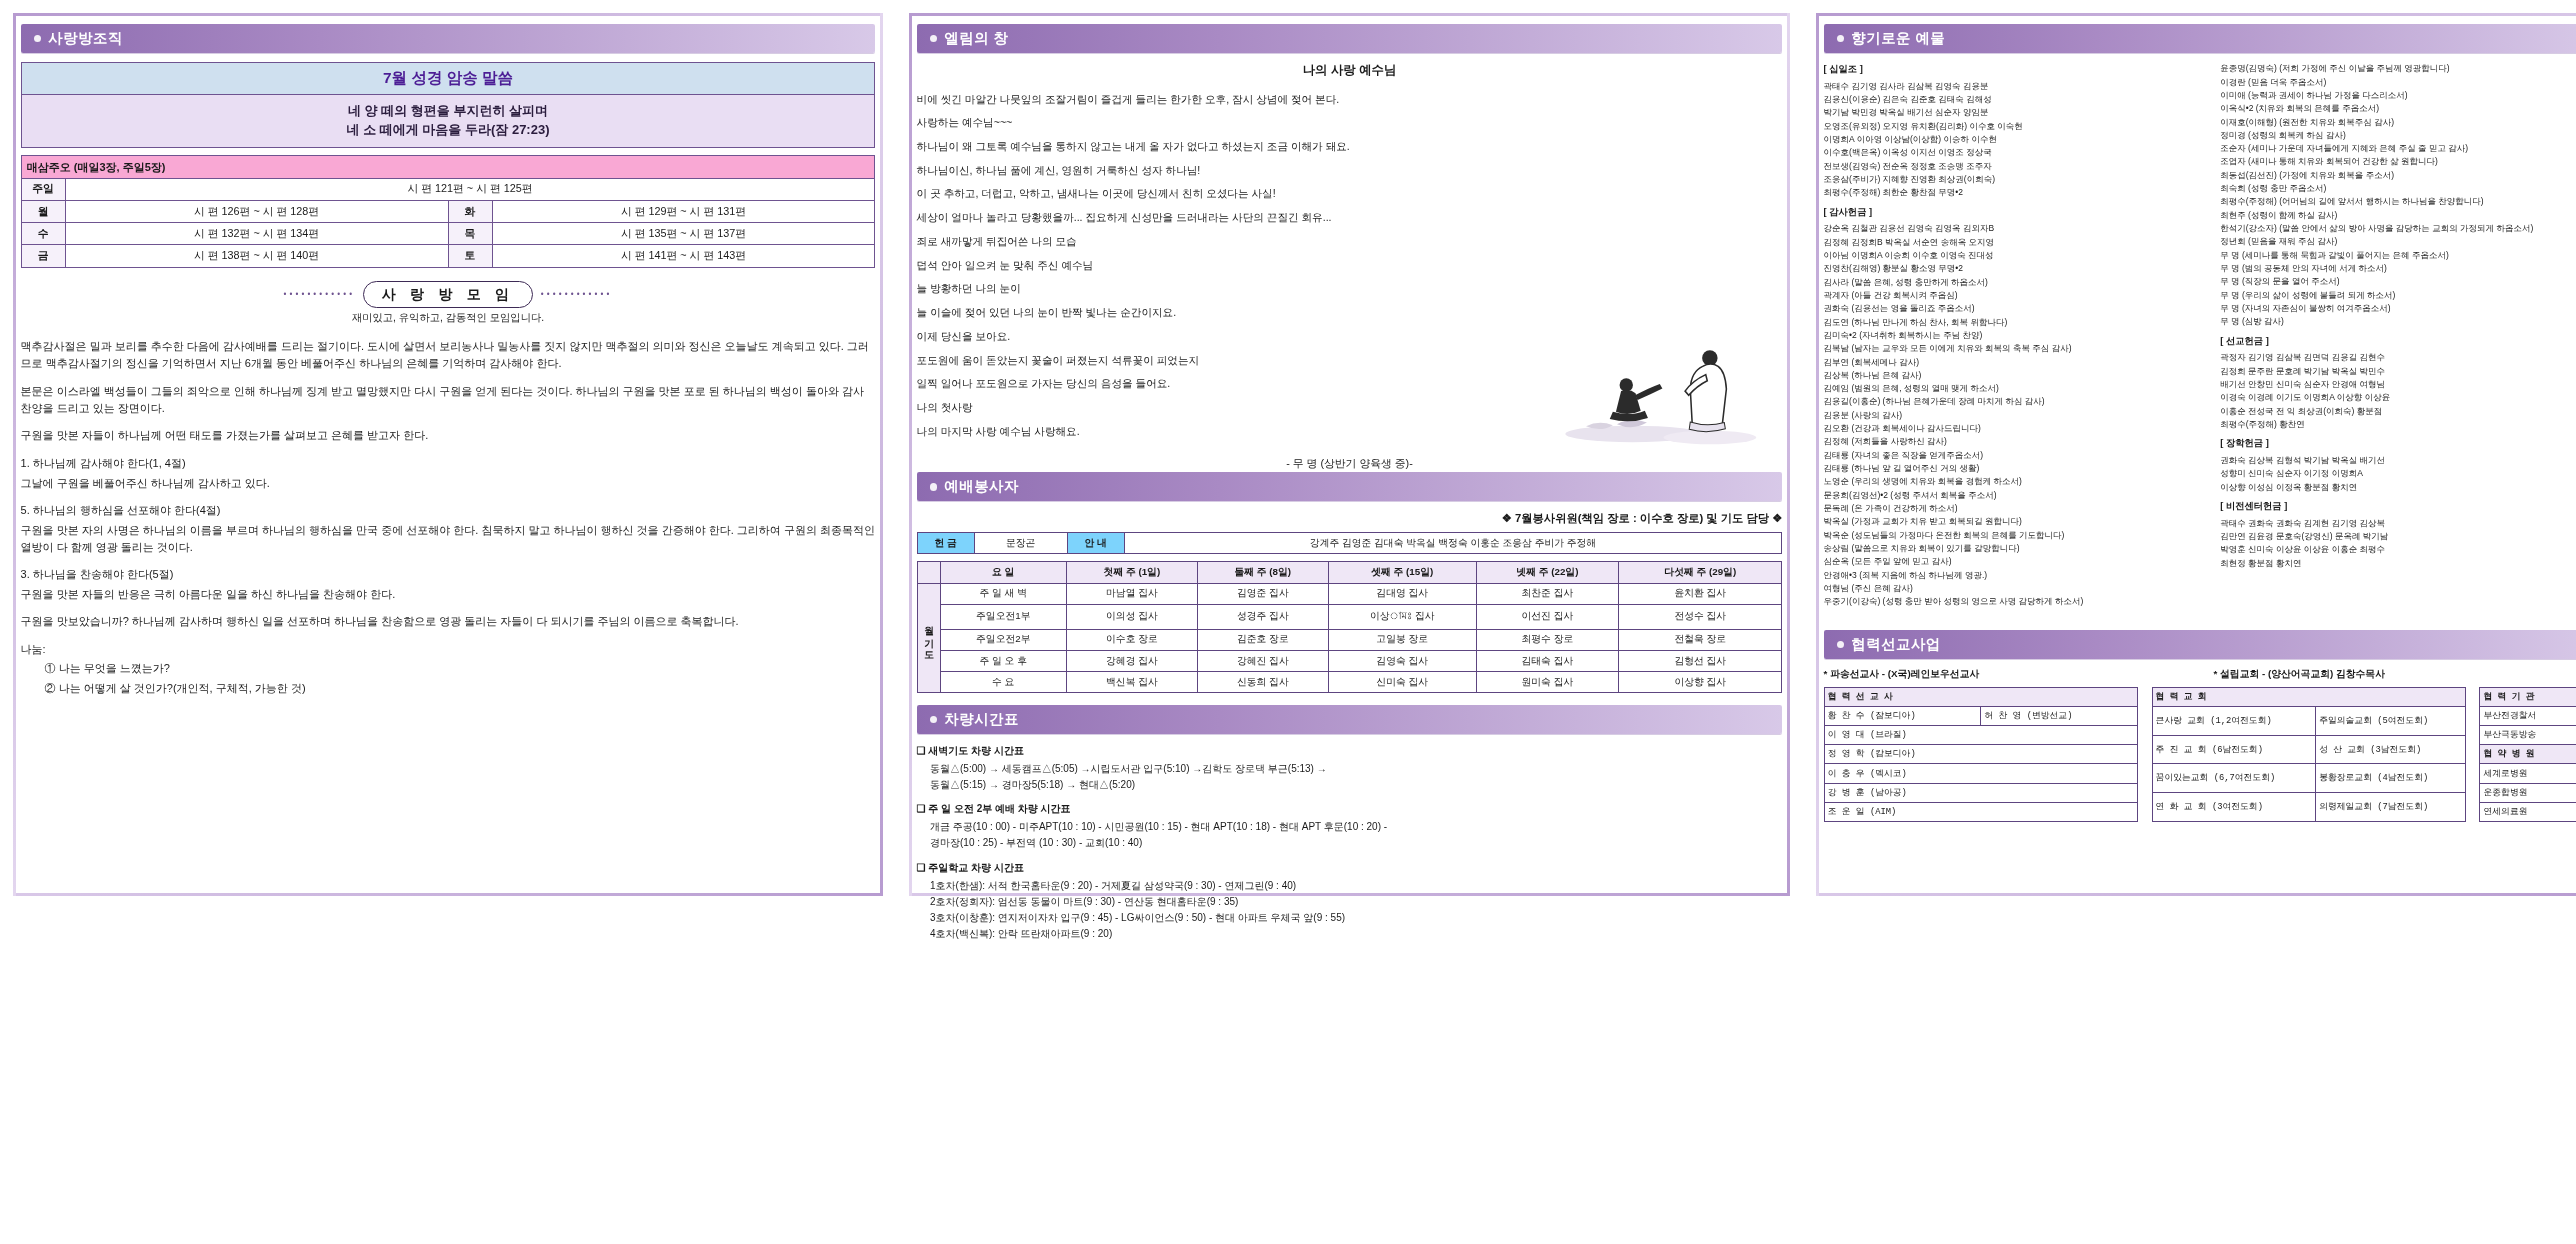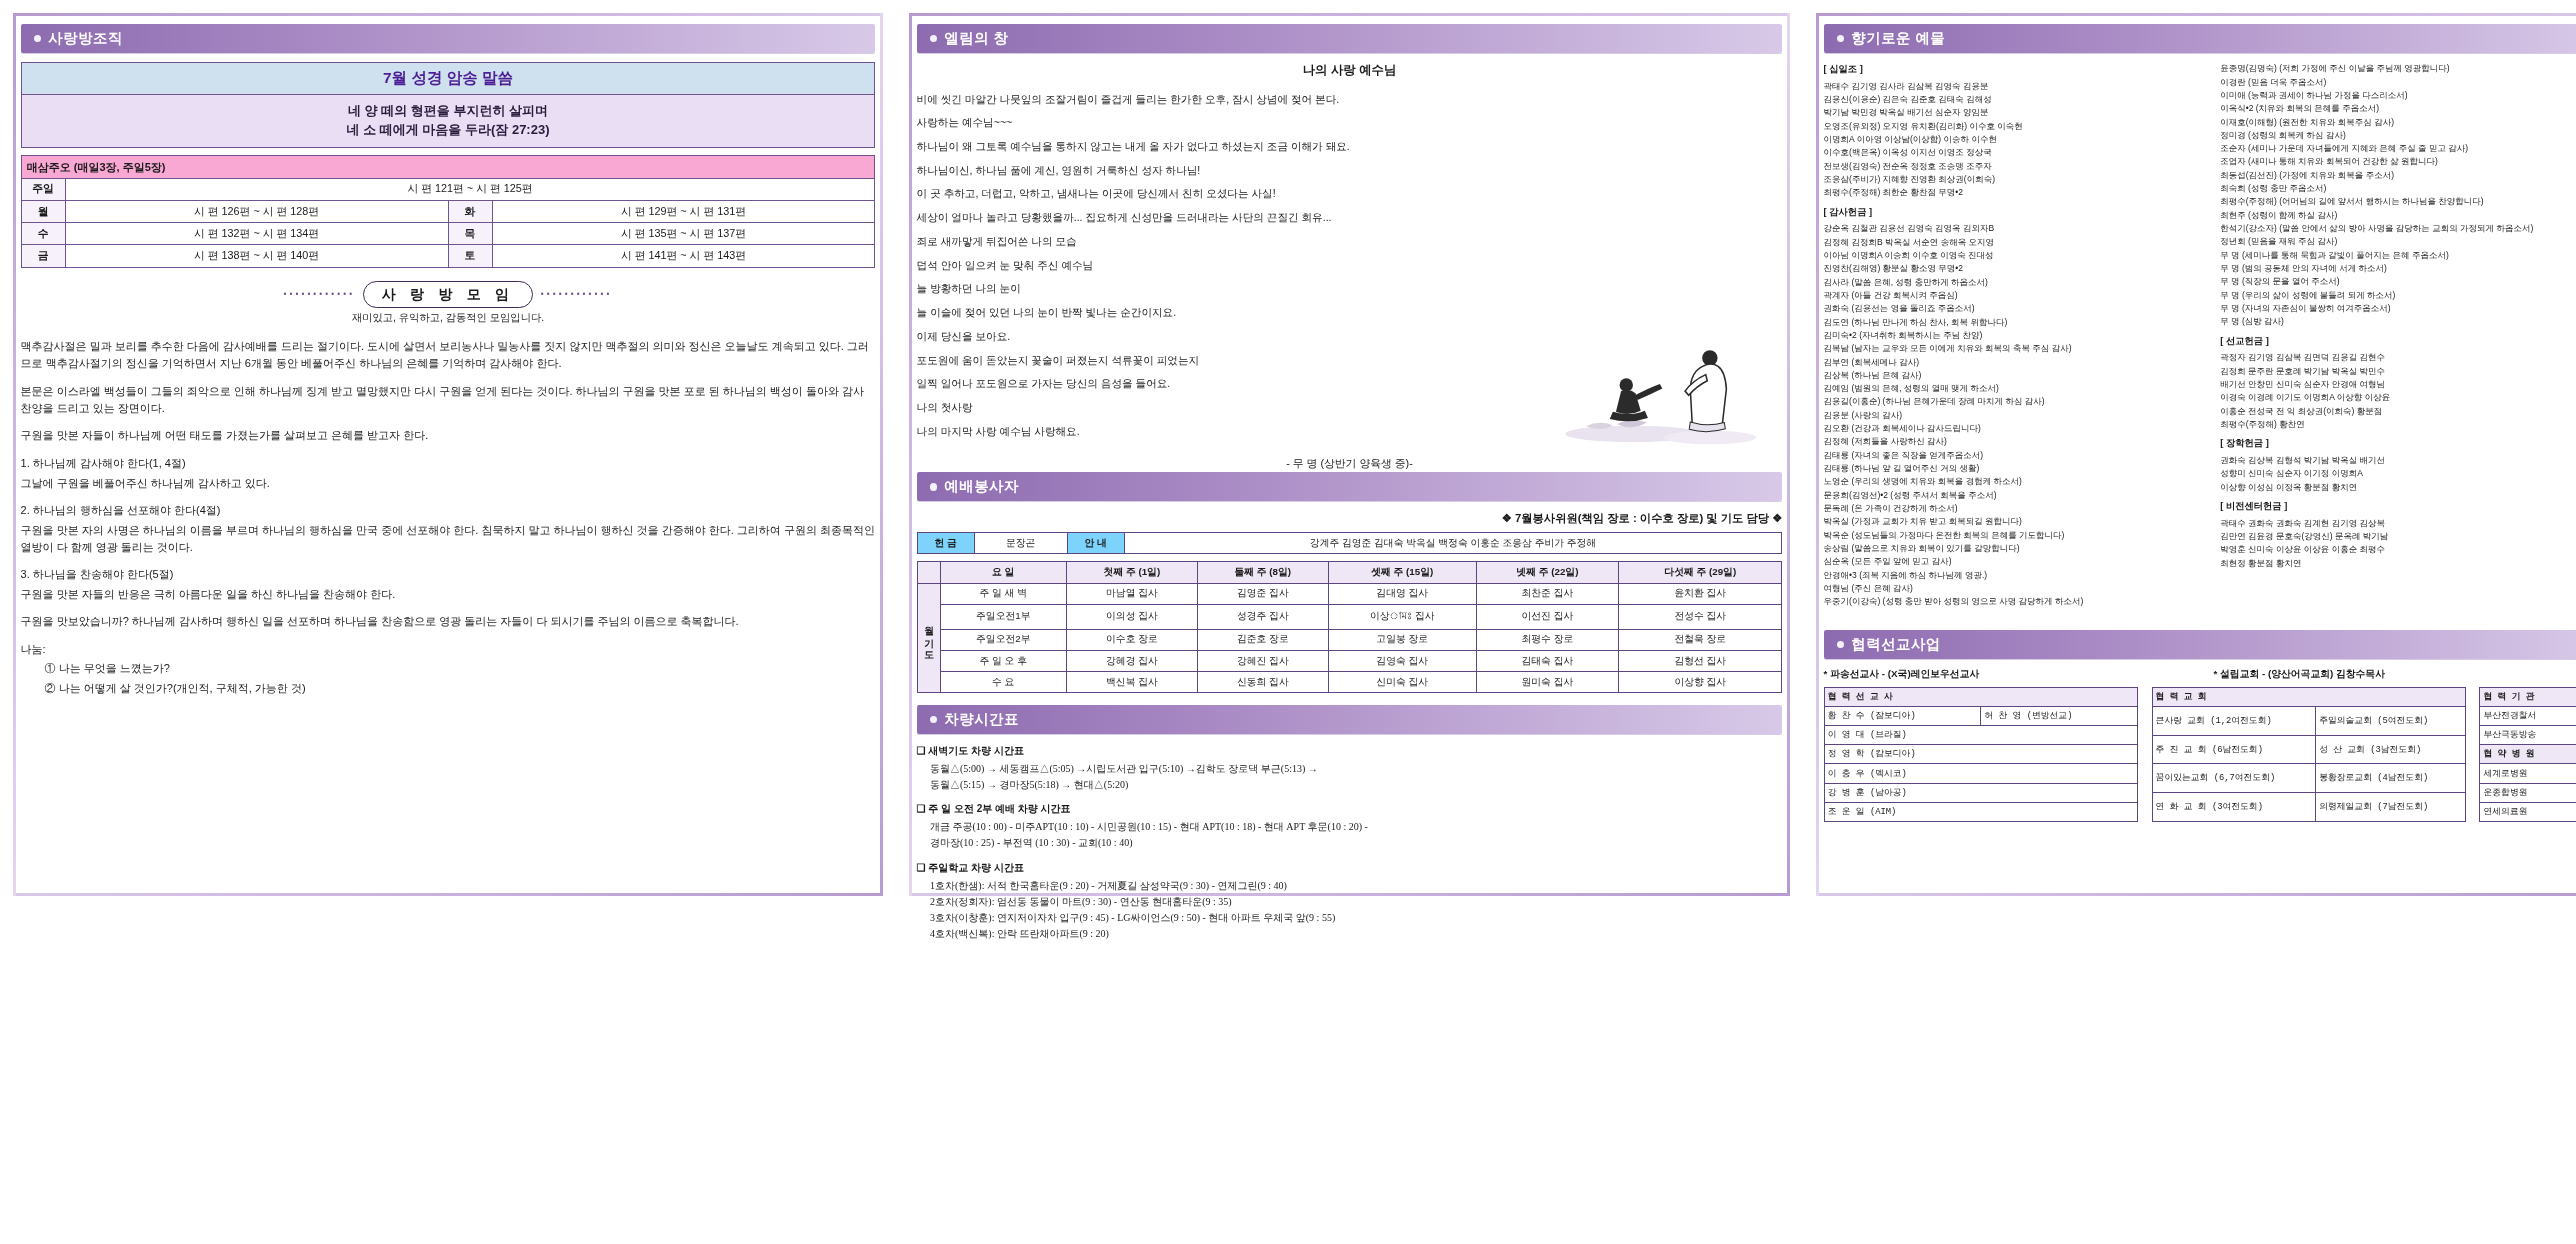--- a/index.html
+++ b/index.html
@@ -140,21 +140,21 @@
   }
   .tbl { width:100%; border-collapse: collapse; font-size: 9.8px; }
   .tbl td, .tbl th { border:0.5px solid #5d4580; padding: 3.6px 2.1px; text-align:center; font-weight: normal;}
   .tbl th { background:#efe7f6; font-weight:bold; }
   .tbl td.hdr { background:#7dd3fc; font-weight:bold; }
   .tbl td.vhdr { background:#efe7f6; font-weight:bold; width:20.6px; }
 
   .car-block { font-size: 10px; line-height:1.6; margin-bottom: 8.2px; }
   .car-block .ttl { font-weight:bold; margin-bottom: 2.1px; }
   .car-block .ttl:before { content:"❑ "; }
-  .car-block .ln { padding-left: 13.4px; font-family: Liberation Serif, serif; }
+  .car-block .ln { padding-left: 13.4px; }
 
   
   .two-col { display:flex; gap: 13.4px; font-size: 8.5px; line-height: 1.45; }
   .two-col .col { flex:1; }
   .grp-title { font-weight:bold; margin: 1px 0 3.1px 0; font-size:9.3px;}
   .grp { margin-bottom: 7.2px; }
   .grp p { margin:0 0 1px 0; }
 
   .mission-head { font-weight:bold; font-size:9.8px; margin: 2.1px 0 5.2px 0; display:flex; }
   .mission-head span { flex:1; }
@@ -225,21 +225,21 @@
     <div class="moim-sub">재미있고, 유익하고, 감동적인 모임입니다.</div>
 
     <div class="body-text">
       <p>맥추감사절은 밀과 보리를 추수한 다음에 감사예배를 드리는 절기이다. 도시에 살면서 보리농사나 밀농사를 짓지 않지만 맥추절의 의미와 정신은 오늘날도 계속되고 있다. 그러므로 맥추감사절기의 정신을 기억하면서 지난 6개월 동안 베풀어주신 하나님의 은혜를 기억하며 감사해야 한다.</p>
       <p>본문은 이스라엘 백성들이 그들의 죄악으로 인해 하나님께 징계 받고 멸망했지만 다시 구원을 얻게 된다는 것이다. 하나님의 구원을 맛본 포로 된 하나님의 백성이 돌아와 감사 찬양을 드리고 있는 장면이다.</p>
       <p>구원을 맛본 자들이 하나님께 어떤 태도를 가졌는가를 살펴보고 은혜를 받고자 한다.</p>
 
       <p class="nogap">1. 하나님께 감사해야 한다(1, 4절)</p>
       <p>그날에 구원을 베풀어주신 하나님께 감사하고 있다.</p>
 
-      <p class="nogap">2. 하나님의 행하심을 선포해야 한다(4절)</p>
+      <p class="nogap">5. 하나님의 행하심을 선포해야 한다(4절)</p>
       <p>구원을 맛본 자의 사명은 하나님의 이름을 부르며 하나님의 행하심을 만국 중에 선포해야 한다. 침묵하지 말고 하나님이 행하신 것을 간증해야 한다. 그리하여 구원의 최종목적인 열방이 다 함께 영광 돌리는 것이다.</p>
 
       <p class="nogap">3. 하나님을 찬송해야 한다(5절)</p>
       <p>구원을 맛본 자들의 반응은 극히 아름다운 일을 하신 하나님을 찬송해야 한다.</p>
 
       <p>구원을 맛보았습니까? 하나님께 감사하며 행하신 일을 선포하며 하나님을 찬송함으로 영광 돌리는 자들이 다 되시기를 주님의 이름으로 축복합니다.</p>
 
       <p class="nogap">나눔:</p>
       <p class="nogap indent2">① 나는 무엇을 느꼈는가?</p>
       <p class="indent2">② 나는 어떻게 살 것인가?(개인적, 구체적, 가능한 것)</p>

